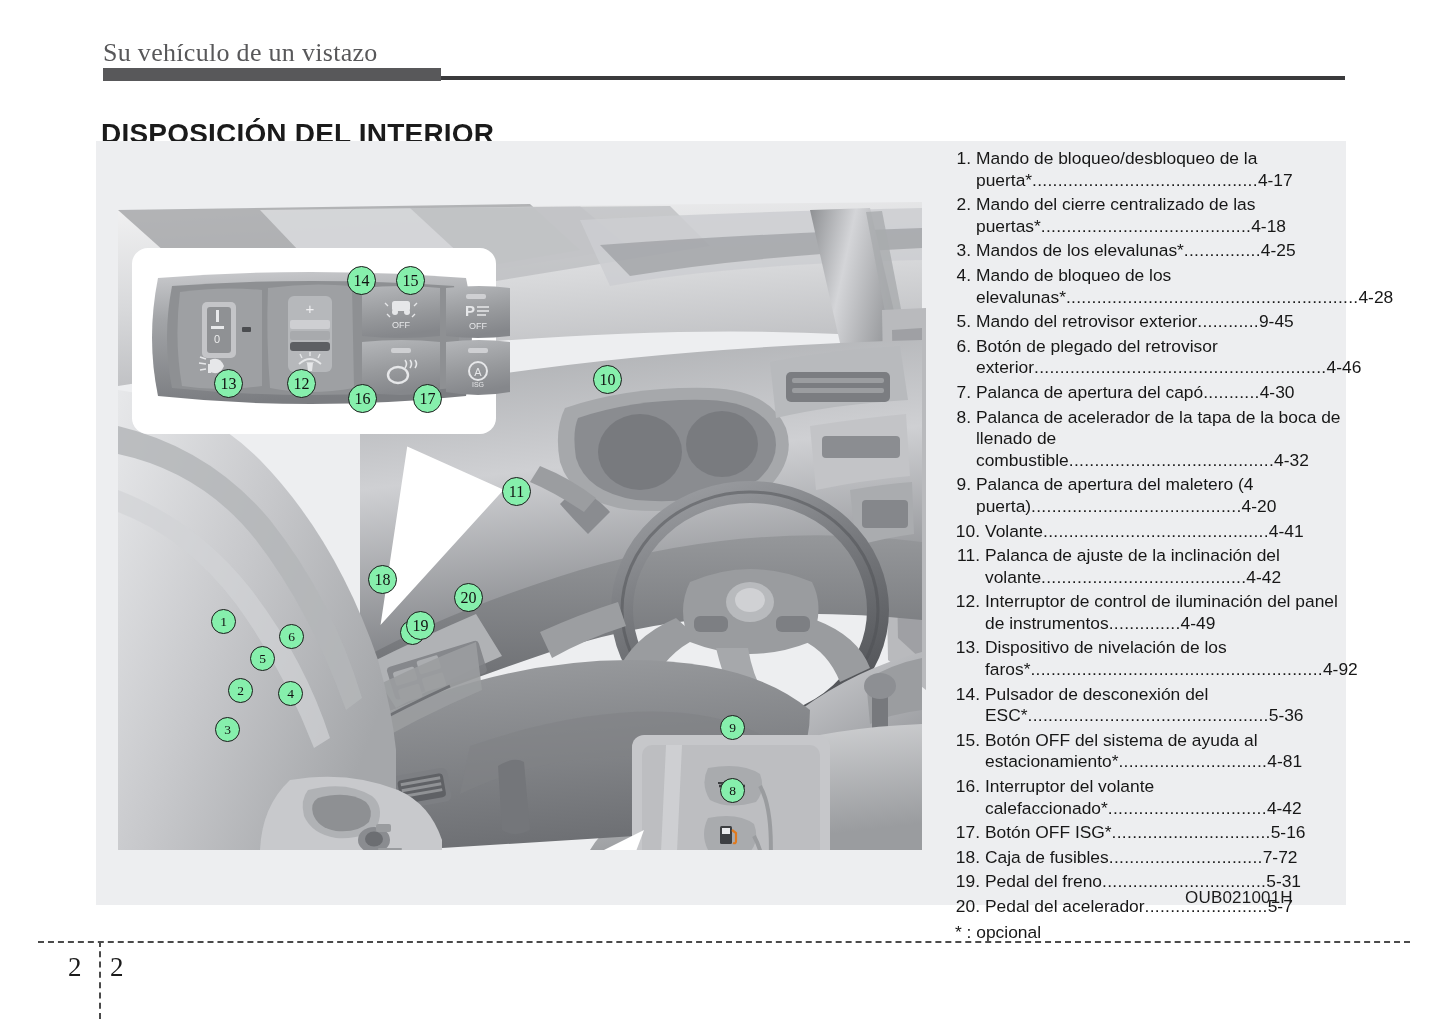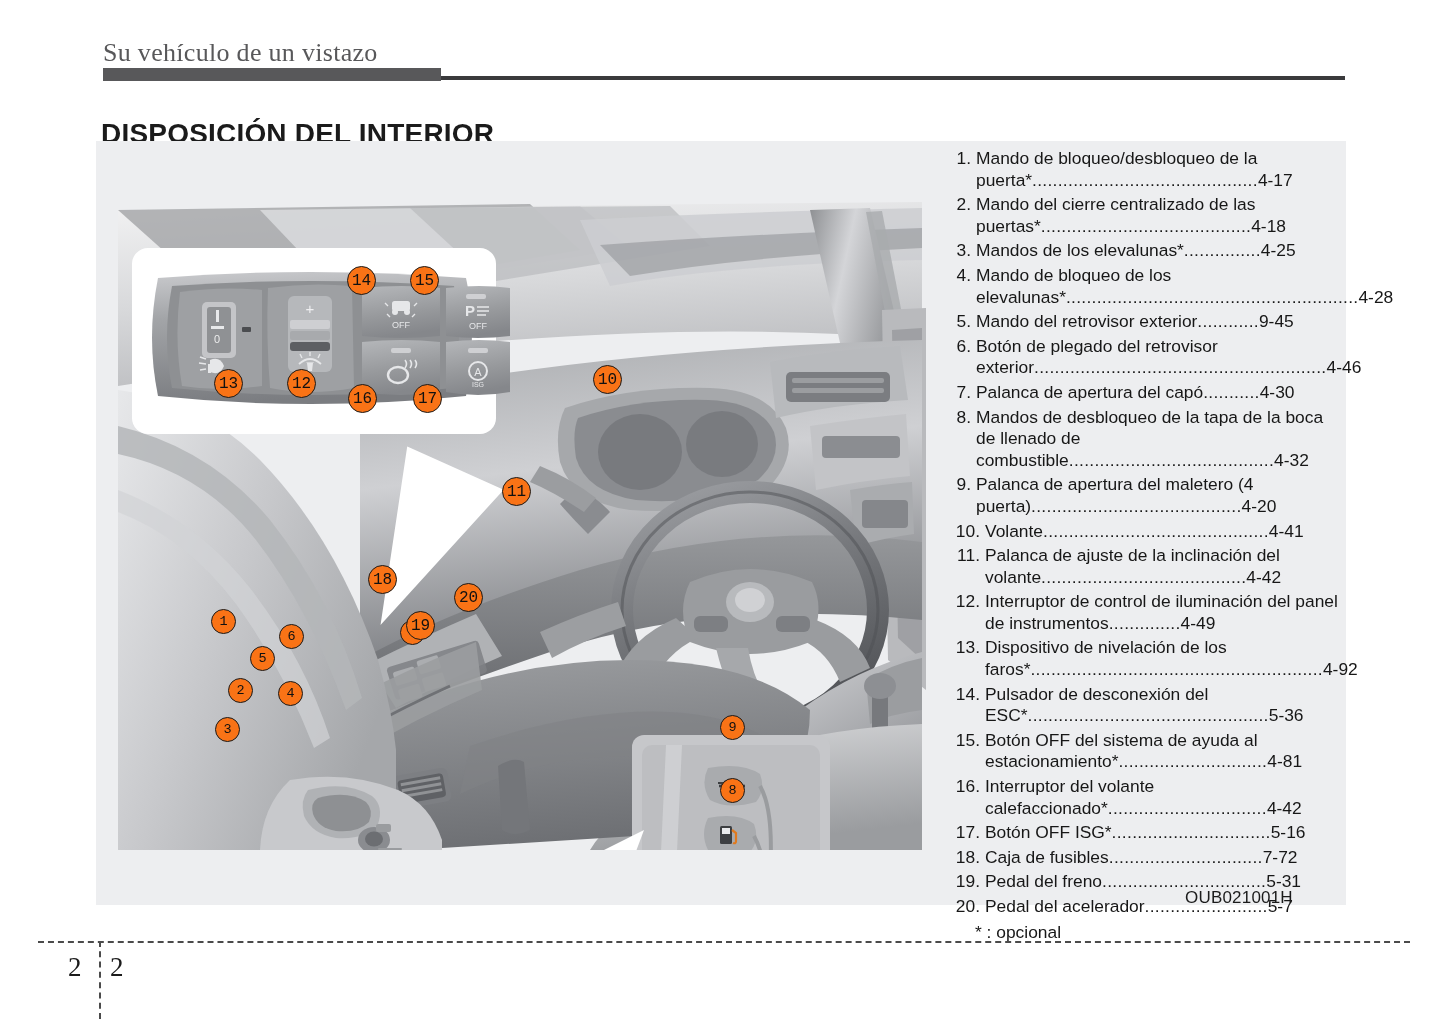--- a/index.html
+++ b/index.html
@@ -50,45 +50,45 @@
   }
   .legend-num.w1{min-width:16px;}
   .legend-num.w2{min-width:25px;}
   .legend-body{flex:1 1 auto;}
   .legend-text{display:inline;}
   .leader{
     display:inline;color:#171717;letter-spacing:.3px;
   }
   .pg{white-space:nowrap;}
   #legend-note{
-    font-size:17.4px;color:#171717;margin-top:4px;margin-left:20px;
+    font-size:17.4px;color:#171717;margin-top:4px;
   }
   #doc-code{
     position:absolute;left:1185px;top:880px;
     font-size:17px;color:#1b1b1b;letter-spacing:.2px;margin-top:8px;
   }
 
   
   #footer-rule{
     position:absolute;left:38px;top:941px;width:1372px;height:0;
     border-top:2px dashed #4a4a4a;
   }
   #footer-vrule{
     position:absolute;left:99px;top:941px;width:0;height:78px;
     border-left:2px dashed #4a4a4a;
   }
   #footer-chap{position:absolute;left:68px;top:952px;font-family:"Liberation Serif",serif;font-size:27px;color:#1b1b1b;}
   #footer-page{position:absolute;left:110px;top:952px;font-family:"Liberation Serif",serif;font-size:27px;color:#1b1b1b;}
 
   
   .callout{
-    position:absolute;border-radius:50%;background:#f97316;border:1.6px solid #1a1a1a;
+    position:absolute;border-radius:50%;background:#86efac;border:1.6px solid #1a1a1a;
     color:#111;font-size:14px;font-weight:500;
     display:flex;align-items:center;justify-content:center;
-    font-family:Liberation Mono, monospace;
+    font-family:Liberation Serif, serif;
   }
   .c-sm{width:23px;height:23px;font-size:13.5px;}
   .c-md{width:27px;height:27px;font-size:16px;}
 </style>
 </head>
 <body>
 
 <div id="running-header">
   <div id="header-title">Su vehículo de un vistazo</div>
   <div id="header-rule-thick"></div>
@@ -367,21 +367,21 @@
   <div class="callout c-sm" style="left:140px;top:456px;">5</div>
   <div class="callout c-sm" style="left:169px;top:434px;">6</div>
   <div class="callout c-sm" style="left:290px;top:430px;">7</div>
   <div class="callout c-sm" style="left:610px;top:588px;">8</div>
   <div class="callout c-sm" style="left:610px;top:525px;">9</div>
   <div class="callout c-md" style="left:483px;top:175px;">10</div>
   <div class="callout c-md" style="left:392px;top:287px;">11</div>
   <div class="callout c-md" style="left:177px;top:179px;">12</div>
   <div class="callout c-md" style="left:104px;top:179px;">13</div>
   <div class="callout c-md" style="left:237px;top:76px;">14</div>
-  <div class="callout c-md" style="left:300px;top:76px;">15</div>
+  <div class="callout c-md" style="left:286px;top:76px;">15</div>
   <div class="callout c-md" style="left:238px;top:194px;">16</div>
   <div class="callout c-md" style="left:303px;top:194px;">17</div>
   <div class="callout c-md" style="left:258px;top:375px;">18</div>
   <div class="callout c-md" style="left:296px;top:421px;">19</div>
   <div class="callout c-md" style="left:344px;top:393px;">20</div>
 </div>
 
 <div id="legend">
   <div class="legend-item">
     <span class="legend-num w1">1.</span>
@@ -406,21 +406,21 @@
   <div class="legend-item">
     <span class="legend-num w1">6.</span>
     <span class="legend-body"><span class="legend-text">Botón de plegado del retrovisor exterior</span><span class="leader">.........................................................</span><span class="pg">4-46</span></span>
   </div>
   <div class="legend-item">
     <span class="legend-num w1">7.</span>
     <span class="legend-body"><span class="legend-text">Palanca de apertura del capó</span><span class="leader">...........</span><span class="pg">4-30</span></span>
   </div>
   <div class="legend-item">
     <span class="legend-num w1">8.</span>
-    <span class="legend-body"><span class="legend-text">Mandos de desbloqueo de la tapa de la boca de llenado de combustible</span><span class="leader">........................................</span><span class="pg">4-32</span></span>
+    <span class="legend-body"><span class="legend-text">Palanca de acelerador de la tapa de la boca de llenado de combustible</span><span class="leader">........................................</span><span class="pg">4-32</span></span>
   </div>
   <div class="legend-item">
     <span class="legend-num w1">9.</span>
     <span class="legend-body"><span class="legend-text">Palanca de apertura del maletero (4 puerta)</span><span class="leader">.........................................</span><span class="pg">4-20</span></span>
   </div>
   <div class="legend-item">
     <span class="legend-num w2">10.</span>
     <span class="legend-body"><span class="legend-text">Volante</span><span class="leader">............................................</span><span class="pg">4-41</span></span>
   </div>
   <div class="legend-item">

